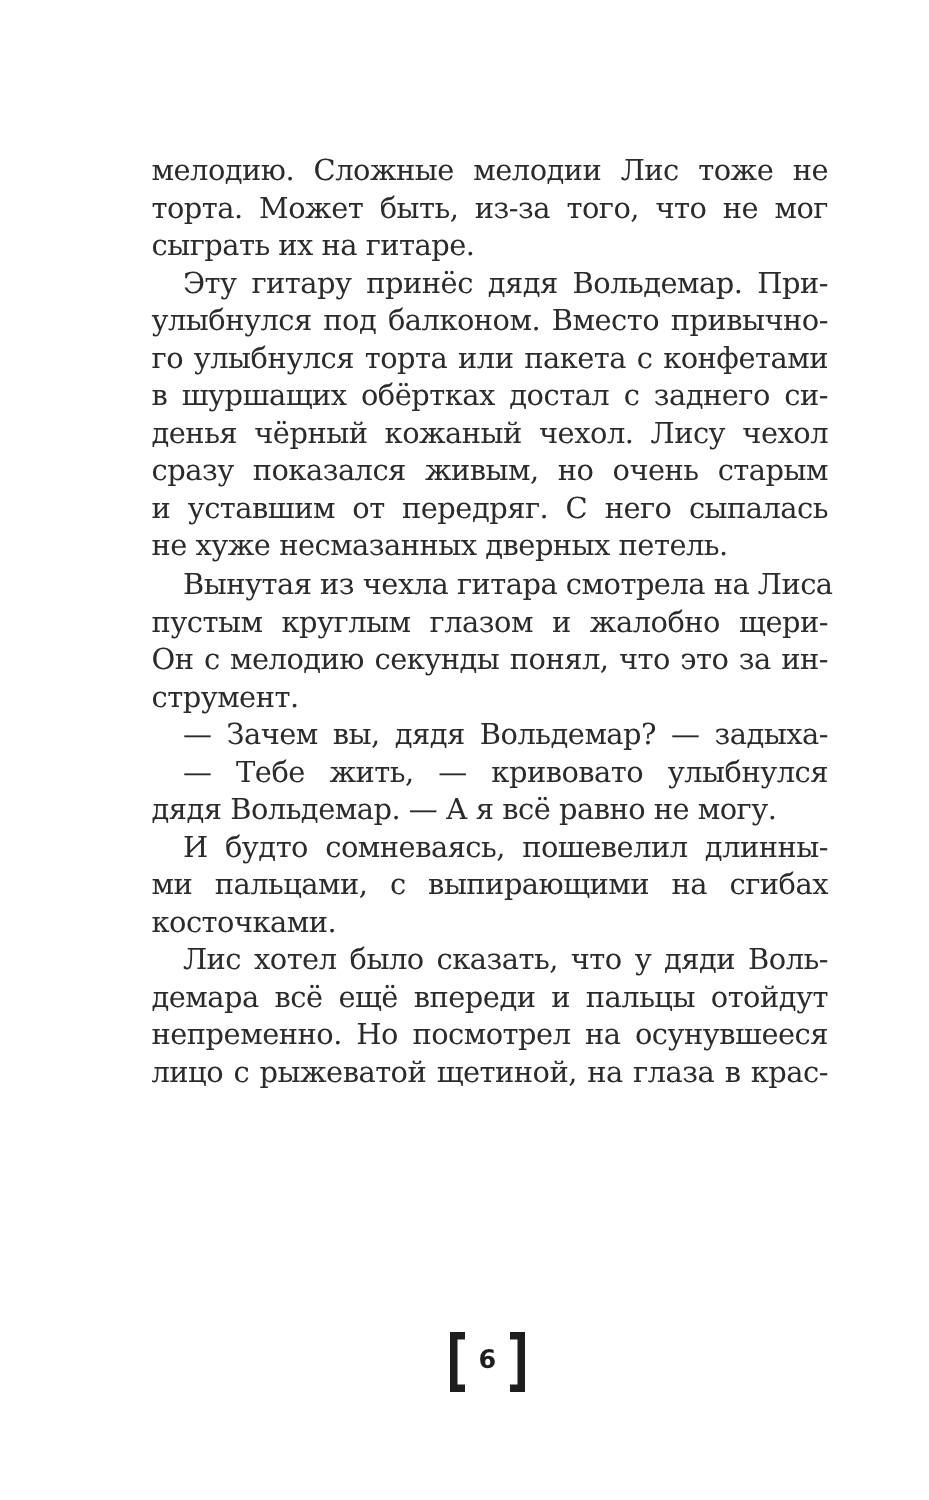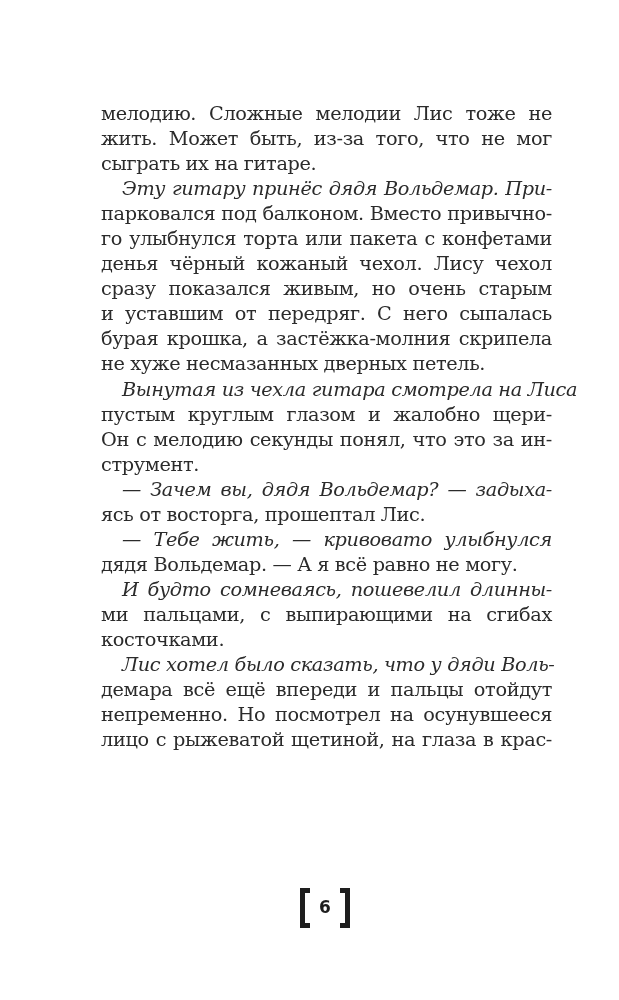--- a/index.html
+++ b/index.html
@@ -17,21 +17,21 @@
   }
   .line {
     display: block;
     height: 25.05px;
     white-space: nowrap;
     text-align: justify;
     text-align-last: justify;
     letter-spacing: -0.35px;
   }
   .line.last { text-align-last: left; }
-  .line.indent { padding-left: 21px; font-style: italic; }
+  .line.indent { padding-left: 21px; }
   .folio {
     position: absolute;
     left: 298px;
     top: 888px;
     width: 54px;
     height: 42px;
   }
   .bracket {
     position: absolute;
     top: 0;
@@ -52,36 +52,35 @@
     font-size: 17px;
     color: #1e1e1e;
   }
 </style>
 </head>
 <body>
 
 <div class="page">
   <div class="text-block" id="text-block">
       <span class="line">мелодию. Сложные мелодии Лис тоже не</span>
-      <span class="line">жить. Может быть, из-за того, что не мог</span>
+      <span class="line">торта. Может быть, из-за того, что не мог</span>
       <span class="line last">сыграть их на гитаре.</span>
       <span class="line indent">Эту гитару принёс дядя Вольдемар. При-</span>
-      <span class="line">парковался под балконом. Вместо привычно-</span>
+      <span class="line">улыбнулся под балконом. Вместо привычно-</span>
       <span class="line">го улыбнулся торта или пакета с конфетами</span>
+      <span class="line">в шуршащих обёртках достал с заднего си-</span>
       <span class="line">денья чёрный кожаный чехол. Лису чехол</span>
       <span class="line">сразу показался живым, но очень старым</span>
       <span class="line">и уставшим от передряг. С него сыпалась</span>
-      <span class="line">бурая крошка, а застёжка-молния скрипела</span>
       <span class="line last">не хуже несмазанных дверных петель.</span>
       <span class="line indent">Вынутая из чехла гитара смотрела на Лиса</span>
       <span class="line">пустым круглым глазом и жалобно щери-</span>
       <span class="line">Он с мелодию секунды понял, что это за ин-</span>
       <span class="line last">струмент.</span>
       <span class="line indent">— Зачем вы, дядя Вольдемар? — задыха-</span>
-      <span class="line last">ясь от восторга, прошептал Лис.</span>
       <span class="line indent">— Тебе жить, — кривовато улыбнулся</span>
       <span class="line last">дядя Вольдемар. — А я всё равно не могу.</span>
       <span class="line indent">И будто сомневаясь, пошевелил длинны-</span>
       <span class="line">ми пальцами, с выпирающими на сгибах</span>
       <span class="line last">косточками.</span>
       <span class="line indent">Лис хотел было сказать, что у дяди Воль-</span>
       <span class="line">демара всё ещё впереди и пальцы отойдут</span>
       <span class="line">непременно. Но посмотрел на осунувшееся</span>
       <span class="line">лицо с рыжеватой щетиной, на глаза в крас-</span>
     </div>

